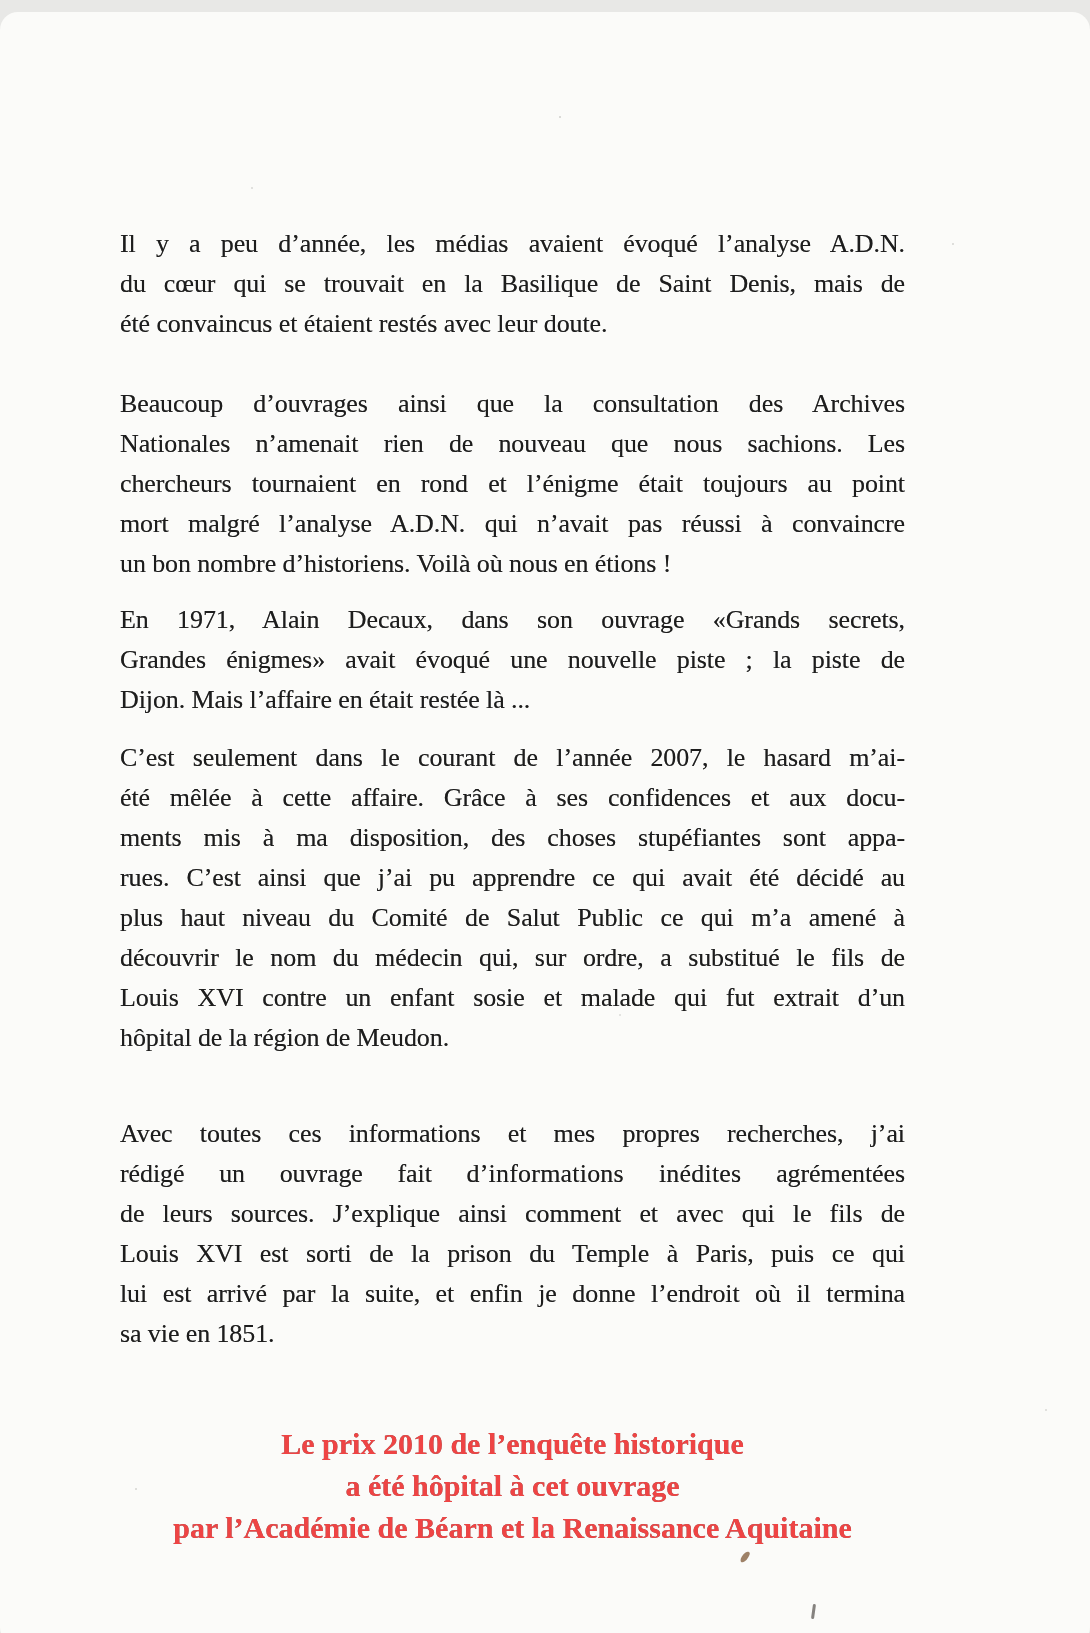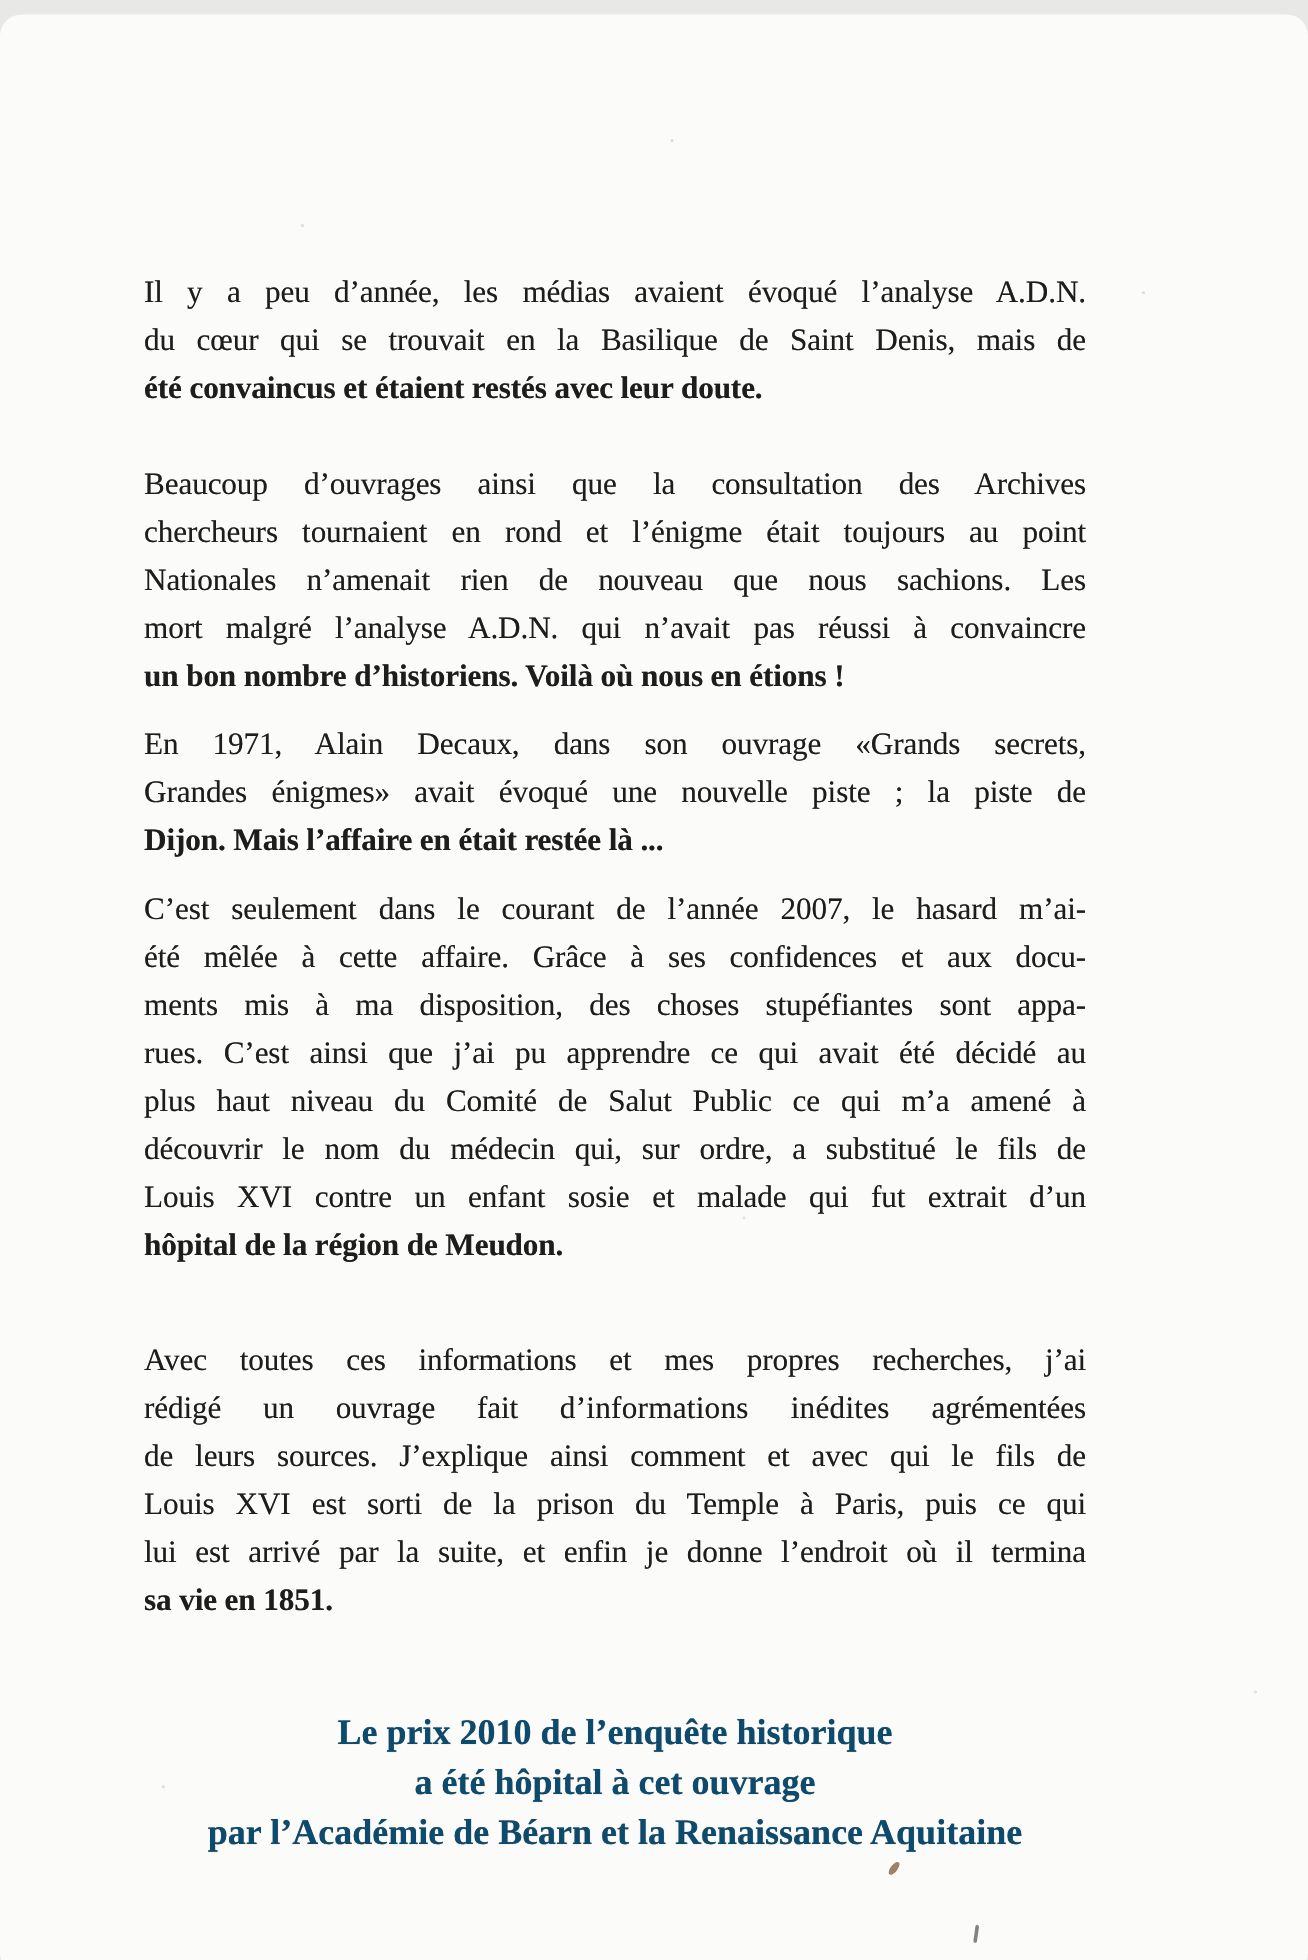--- a/index.html
+++ b/index.html
@@ -45,38 +45,37 @@
     font-size: 26px;
     line-height: 40px;
     letter-spacing: -0.1px;
     text-align: justify;
     text-align-last: justify;
     text-shadow: 0 0 0.5px rgba(20,20,20,0.55);
     white-space: normal;
   }
   .line.last {
     text-align-last: left;
-    font-weight: bold;
   }
   .line b {
     font-weight: normal;
     letter-spacing: 0.2px;
   }
   .award {
     position: absolute;
     left: 120px;
     top: 1411px;
     width: 785px;
     text-align: center;
   }
   .award-line {
     font-size: 30px;
     line-height: 42px;
     font-weight: bold;
-    color: #0c4a6e;
+    color: #ef4444;
     text-shadow: 0 0 0.6px rgba(10,10,10,0.6);
   }
   
   .artifact { position: absolute; pointer-events: none; }
   .artifact-comma {
     left: 742px; top: 1539px;
     width: 6px; height: 12px;
     background: #8d6b4e;
     border-radius: 60% 40% 55% 45%;
     transform: rotate(18deg) skewX(-12deg);
@@ -99,22 +98,22 @@
 
   <main class="text-column">
     <div id="paragraphs">
         <section class="paragraph" style="margin-top: 0px; height: 160px;">
           <div class="line">Il y a peu d’année, les médias avaient évoqué l’analyse A.D.N.</div>
           <div class="line">du cœur qui se trouvait en la Basilique de Saint Denis, mais de</div>
           <div class="line last">été convaincus et étaient restés avec leur doute.</div>
         </section>
         <section class="paragraph" style="margin-top: 0px; height: 200px;">
           <div class="line">Beaucoup d’ouvrages ainsi que la consultation des Archives</div>
+          <div class="line">Nationales n’amenait rien de nouveau que nous sachions. Les</div>
           <div class="line">chercheurs tournaient en rond et l’énigme était toujours au point</div>
-          <div class="line">Nationales n’amenait rien de nouveau que nous sachions. Les</div>
           <div class="line">mort malgré l’analyse A.D.N. qui n’avait pas réussi à convaincre</div>
           <div class="line last">un bon nombre d’historiens. Voilà où nous en étions !</div>
         </section>
         <section class="paragraph" style="margin-top: 16px; height: 120px;">
           <div class="line">En 1971, Alain Decaux, dans son ouvrage «Grands secrets,</div>
           <div class="line">Grandes énigmes» avait évoqué une nouvelle piste ; la piste de</div>
           <div class="line last">Dijon. Mais l’affaire en était restée là ...</div>
         </section>
         <section class="paragraph" style="margin-top: 18px; height: 360px;">
           <div class="line">C’est seulement dans le courant de l’année 2007, le hasard m’ai-</div>

